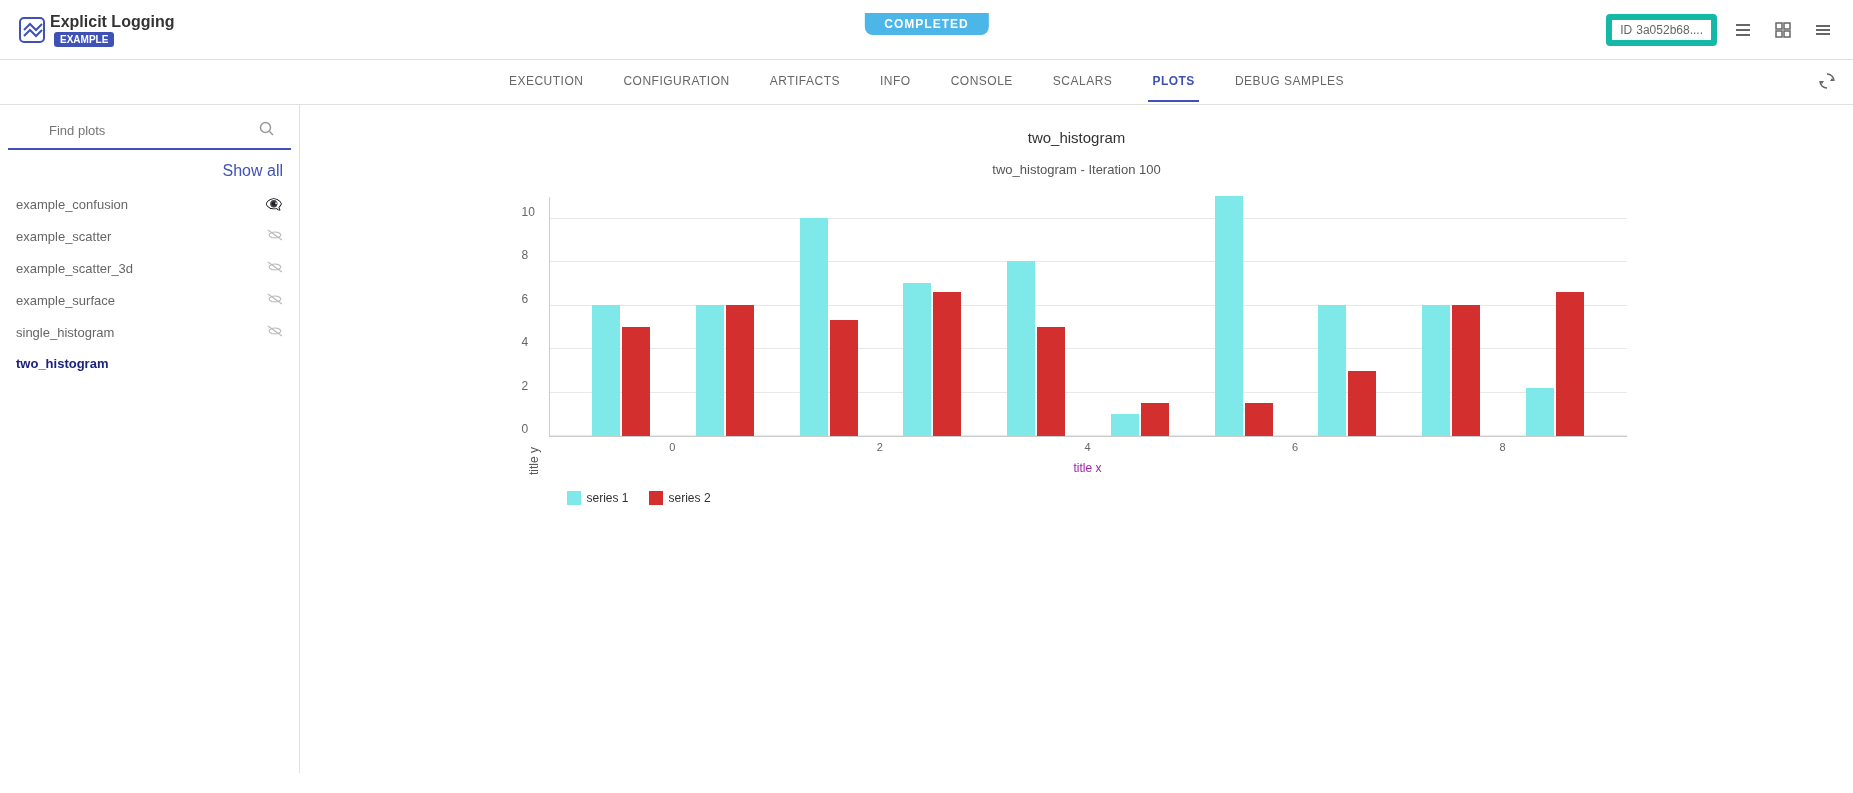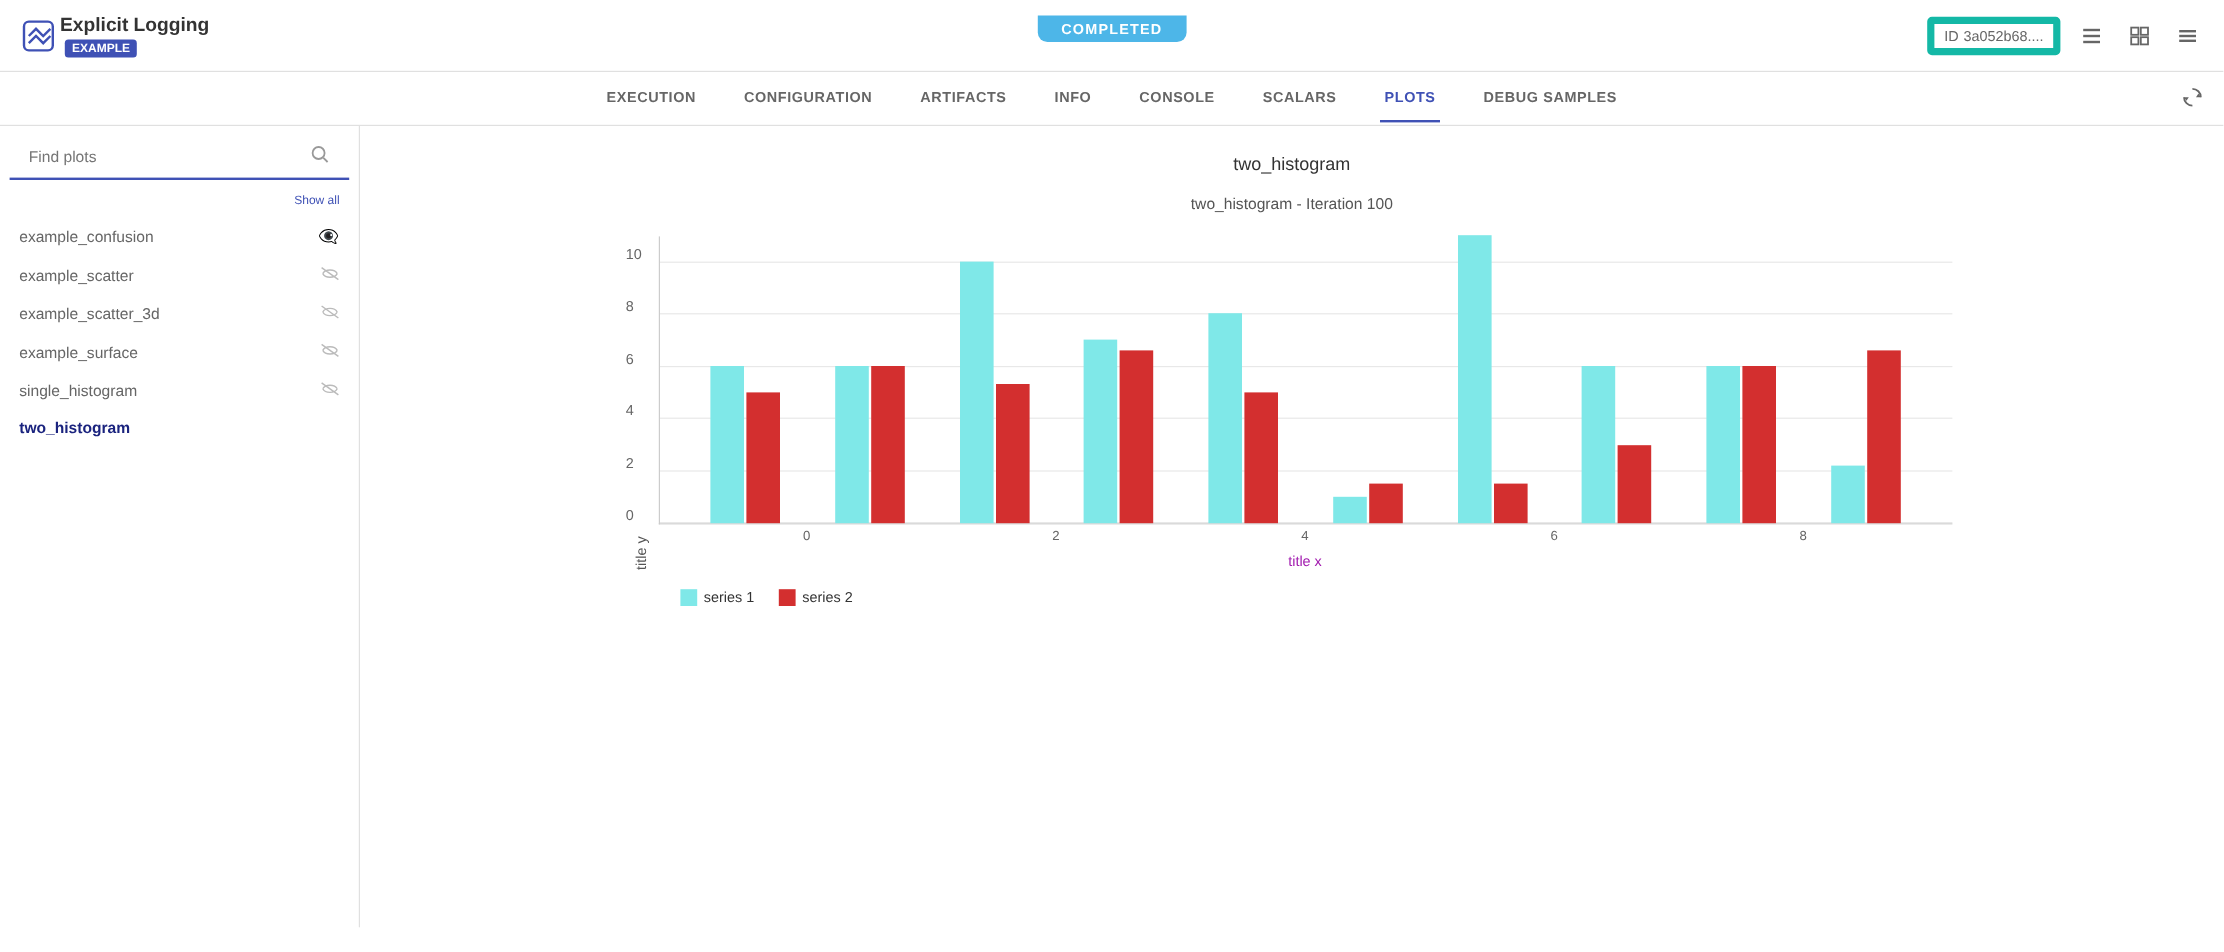--- a/index.html
+++ b/index.html
@@ -86,21 +86,21 @@
       align-items: center;
       justify-content: center;
       border-bottom: 1px solid #e0e0e0;
       height: 45px;
       gap: 32px;
       padding: 0 16px;
       position: relative;
     }
     .nav-tab {
       font-size: 12px;
-      font-weight: 700;
+      font-weight: 400;
       color: #666;
       cursor: pointer;
       padding: 12px 4px;
       letter-spacing: 0.5px;
       border-bottom: 2px solid transparent;
       text-transform: uppercase;
     }
     .nav-tab.active {
       color: #3f51b5;
       border-bottom: 2px solid #3f51b5;
@@ -134,32 +134,33 @@
       display: flex;
       align-items: center;
     }
     .search-input {
       border: none;
       outline: none;
       font-size: 13px;
       color: #ec4899;
       flex: 1;
       background: transparent;
+      margin-left: 25px;
     }
     .search-icon {
       color: #999;
       cursor: pointer;
     }
     .show-all-row {
       display: flex;
       justify-content: flex-end;
       padding: 4px 16px 8px 16px;
     }
     .show-all-btn {
-      font-size: 10px;
+      font-size: 16px;
       color: #3f51b5;
       cursor: pointer;
       background: none;
       border: none;
     }
     .sidebar-item {
       display: flex;
       align-items: center;
       justify-content: space-between;
       padding: 8px 16px;

